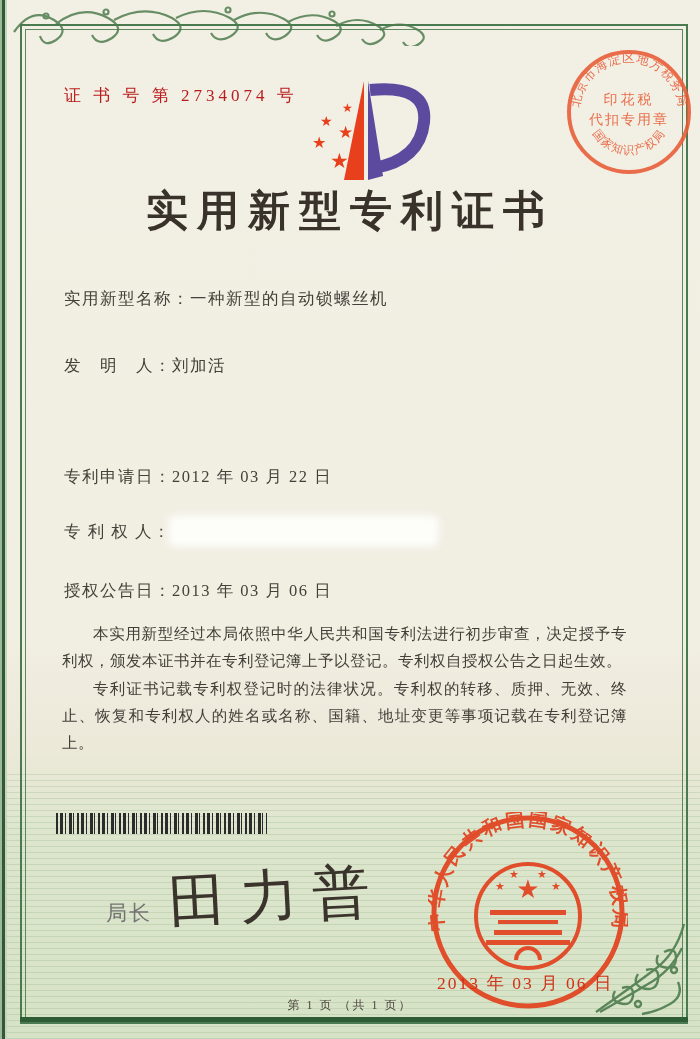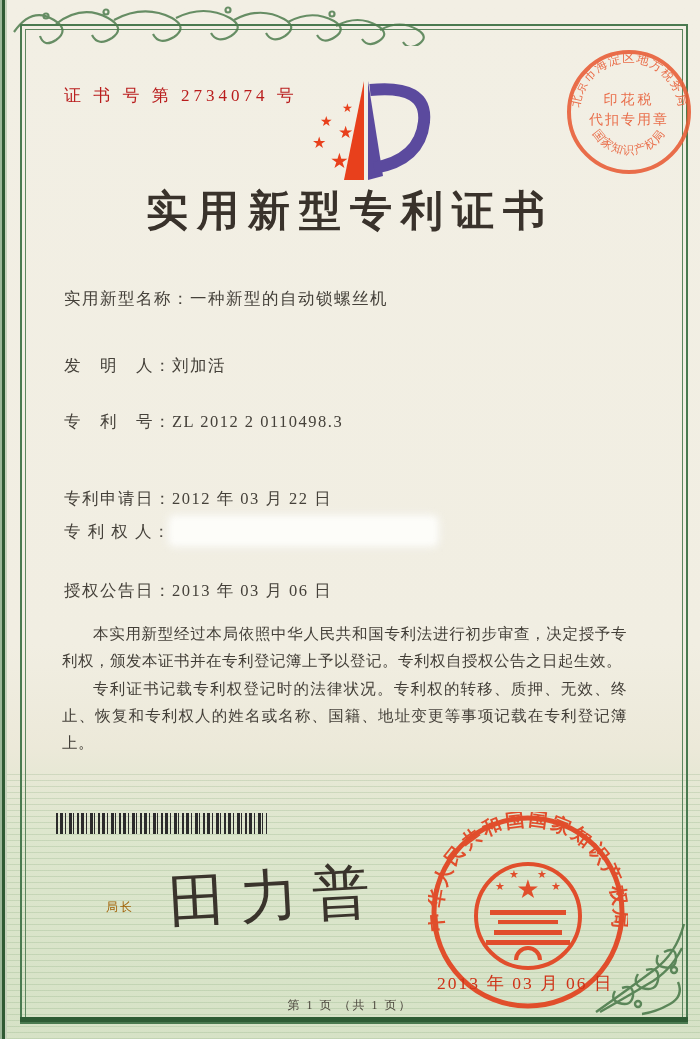--- a/index.html
+++ b/index.html
@@ -25,36 +25,36 @@
 
   .ornament{position:absolute;color:#4e7d4e;}
   .ornament svg{display:block;}
 
   .cert-no{position:absolute;left:64px;top:84px;font-size:17px;letter-spacing:4px;color:#b91c1c;}
 
   .title{position:absolute;left:0;width:700px;top:183px;text-align:center;
     font-size:42px;font-weight:700;letter-spacing:9px;color:#39322b;}
 
   .field{position:absolute;left:64px;font-size:16.5px;color:#45413a;letter-spacing:1.5px;white-space:nowrap;}
-  .f0{top:288px}.f1{top:355px}.f2{top:411px}.f3{top:488px}.f4{top:521px}.f5{top:580px}
+  .f0{top:288px}.f1{top:355px}.f2{top:411px}.f3{top:466px}.f4{top:521px}.f5{top:580px}
   .redact{display:inline-block;vertical-align:middle;width:265px;height:26px;margin-top:-4px;
     background:rgba(253,253,250,.96);border-radius:4px;filter:blur(2px);
     box-shadow:0 0 6px 4px rgba(250,250,246,.9);}
 
   .body-text{position:absolute;left:62px;right:56px;top:621px;}
   .body-text p{margin:0 17px 1px 0;font-size:15.5px;line-height:1.74;color:#433f38;
     text-indent:2em;text-align:justify;letter-spacing:.5px;}
 
   .barcode{position:absolute;left:56px;top:813px;width:211px;height:21px;
     background:repeating-linear-gradient(90deg,
       #2b2b2b 0 2px,transparent 2px 4px,#2b2b2b 4px 7px,transparent 7px 9px,
       #2b2b2b 9px 10px,transparent 10px 13px,#2b2b2b 13px 16px,transparent 16px 17px,
       #2b2b2b 17px 18px,transparent 18px 21px);}
 
-  .sig-label{position:absolute;left:106px;top:899px;font-size:12px;color:#a16207;letter-spacing:2px;}
+  .sig-label{position:absolute;left:106px;top:899px;font-size:21px;color:#737373;letter-spacing:2px;}
   .sig-name{position:absolute;left:168px;top:858px;font-size:58px;color:#3a342c;
     letter-spacing:14px;transform:rotate(-3deg);font-weight:400;}
 
   .seal{position:absolute;left:428px;top:812px;width:200px;height:200px;opacity:.92;}
   .seal-date{position:absolute;left:437px;top:971px;font-size:17.5px;color:#cf3318;letter-spacing:2px;white-space:nowrap;}
 
   .footer{position:absolute;left:0;width:700px;top:997px;text-align:center;font-size:12px;color:#4a453c;letter-spacing:2px;}
 
   .tax-stamp{position:absolute;left:563px;top:46px;width:132px;height:132px;opacity:.88;}
   .logo{position:absolute;left:286px;top:76px;width:152px;height:110px;}
@@ -130,21 +130,20 @@
     <text x="34" y="50" font-size="14" fill="#e8401c">★</text>
     <text x="52" y="62" font-size="17" fill="#e8401c">★</text>
     <text x="26" y="72" font-size="16" fill="#e8401c">★</text>
     <text x="44" y="92" font-size="21" fill="#e8401c">★</text>
   </svg>
 
   <div class="title">实用新型专利证书</div>
 
   <div class="field f1"><span>发　明　人：</span><span>刘加活</span></div>
   <div class="field f0"><span>实用新型名称：</span><span>一种新型的自动锁螺丝机</span></div>
-  <div class="field f2"><span>专　利　号：</span><span>ZL 2012 2 0110498.3</span></div>
   <div class="field f3"><span>专利申请日：</span><span>2012 年 03 月 22 日</span></div>
   <div class="field f4"><span>专 利 权 人：</span><span class="redact"></span></div>
   <div class="field f5"><span>授权公告日：</span><span>2013 年 03 月 06 日</span></div>
 
   <div class="body-text">
     <p>本实用新型经过本局依照中华人民共和国专利法进行初步审查，决定授予专利权，颁发本证书并在专利登记簿上予以登记。专利权自授权公告之日起生效。</p>
     <p>专利证书记载专利权登记时的法律状况。专利权的转移、质押、无效、终止、恢复和专利权人的姓名或名称、国籍、地址变更等事项记载在专利登记簿上。</p>
   </div>
 
   <div class="barcode"></div>

